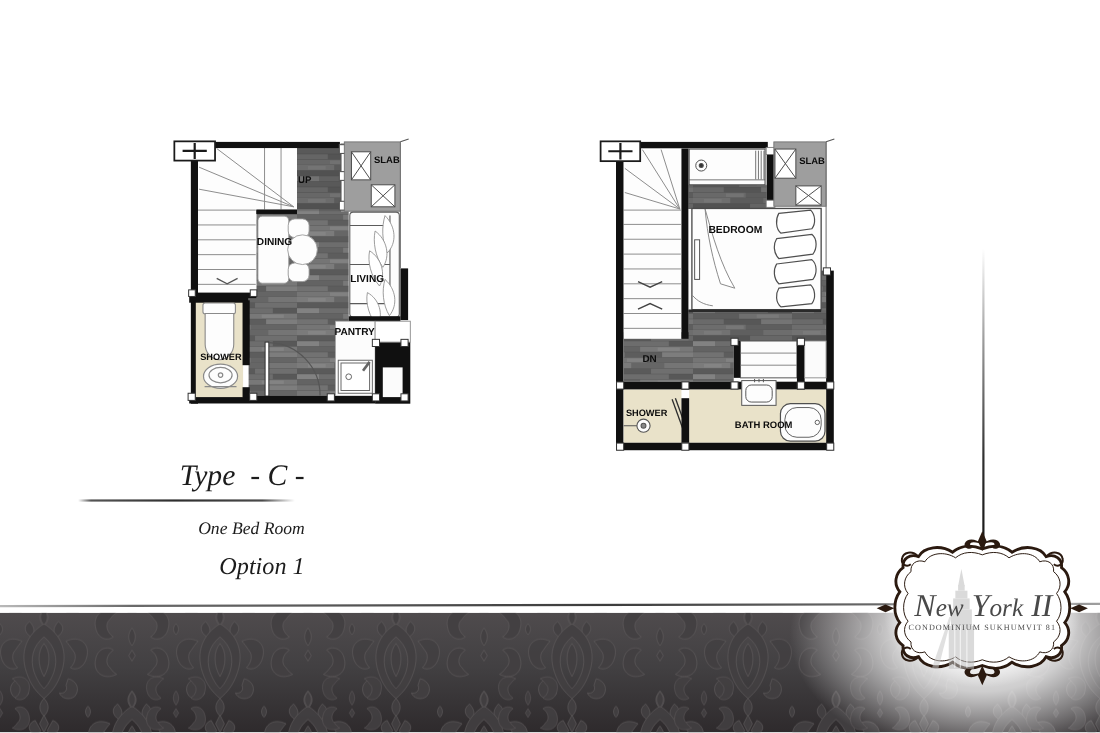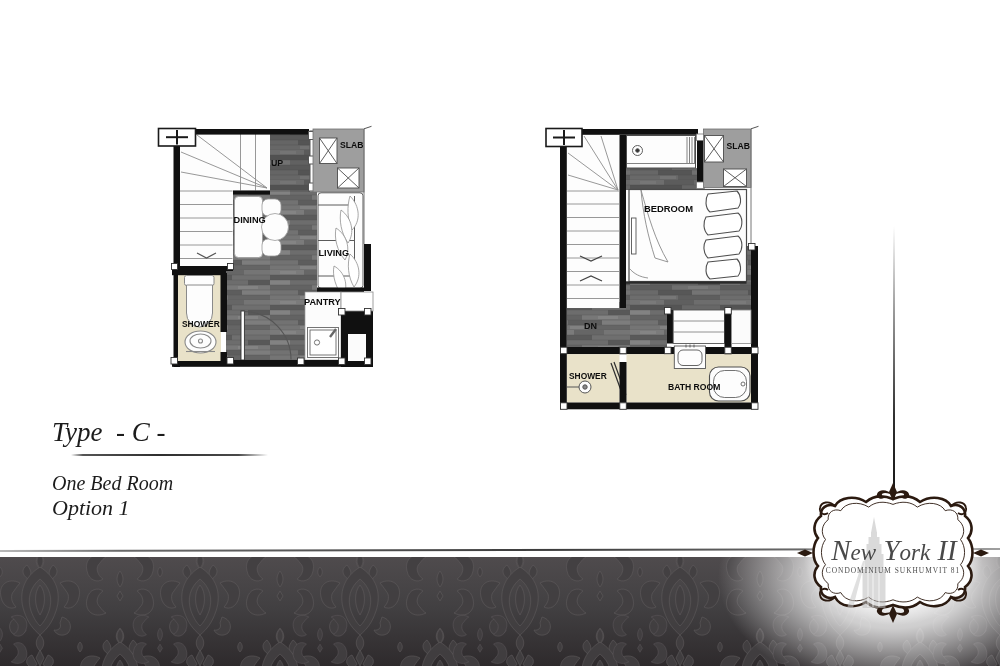--- a/index.html
+++ b/index.html
@@ -61,30 +61,30 @@
   <path d="M40,-3 C44,1 44,7 40,11 C36,7 36,1 40,-3 Z"></path>
   <path d="M120,72 C124,76 124,82 120,86 C116,82 116,76 120,72 Z"></path>
  </g>
 </pattern>
 </defs>
 <rect x="0" y="0" width="1000" height="109" fill="url(#bandg)"></rect>
 <rect x="0" y="0" width="1000" height="109" fill="url(#dam)" opacity="0.9"></rect>
 <ellipse cx="893" cy="20" rx="175" ry="115" fill="url(#glow)"></ellipse>
 </svg>
 
-<div class="abs" style="left:52px;top:417px;width:225px;text-align:left;color:#1c1c1c;font-family:'Liberation Serif',serif;font-style:italic;">
+<div class="abs" style="left:52px;top:417px;width:225px;text-align:right;color:#1c1c1c;font-family:'Liberation Serif',serif;font-style:italic;">
 
   <div style="font-size:27px;">Type&nbsp; - C -</div>
 
   <div style="margin:6px 9px 6px 19px;height:2.4px;background:linear-gradient(90deg,rgba(80,80,80,0) 0%,#555 6%,#2e2e2e 45%,#4a4a4a 85%,rgba(120,120,120,0) 100%);"></div>
 
 
-  <div style="font-size:20px;margin-top:16px;">One Bed Room</div>
-
-  <div style="font-size:22px;margin-top:0px;">Option  1</div>
+  <div style="font-size:16px;margin-top:16px;">One Bed Room</div>
+
+  <div style="font-size:22px;margin-top:12px;">Option  1</div>
 </div>
 
 <div class="abs" style="left:775px;top:474px;width:236px;height:180px;background:radial-gradient(ellipse 50% 50% at 50% 46%, rgba(255,255,255,1) 0%, rgba(255,255,255,0.92) 38%, rgba(255,255,255,0.45) 60%, rgba(255,255,255,0) 76%);"></div>
 
 <div class="abs" style="left:893.2px;top:226px;width:1.7px;height:272px;background:linear-gradient(180deg,rgba(40,40,40,0) 0%,rgba(40,40,40,0.45) 30%,rgba(25,25,25,0.9) 70%,#161616 100%);"></div>
 
 <svg class="abs" style="left:150px;top:118px;" width="232" height="260" viewBox="150 118 232 260">
 <defs>
 <pattern id="wood" width="90" height="30" patternUnits="userSpaceOnUse">
  <rect width="90" height="30" fill="#6b6b6b"></rect>

